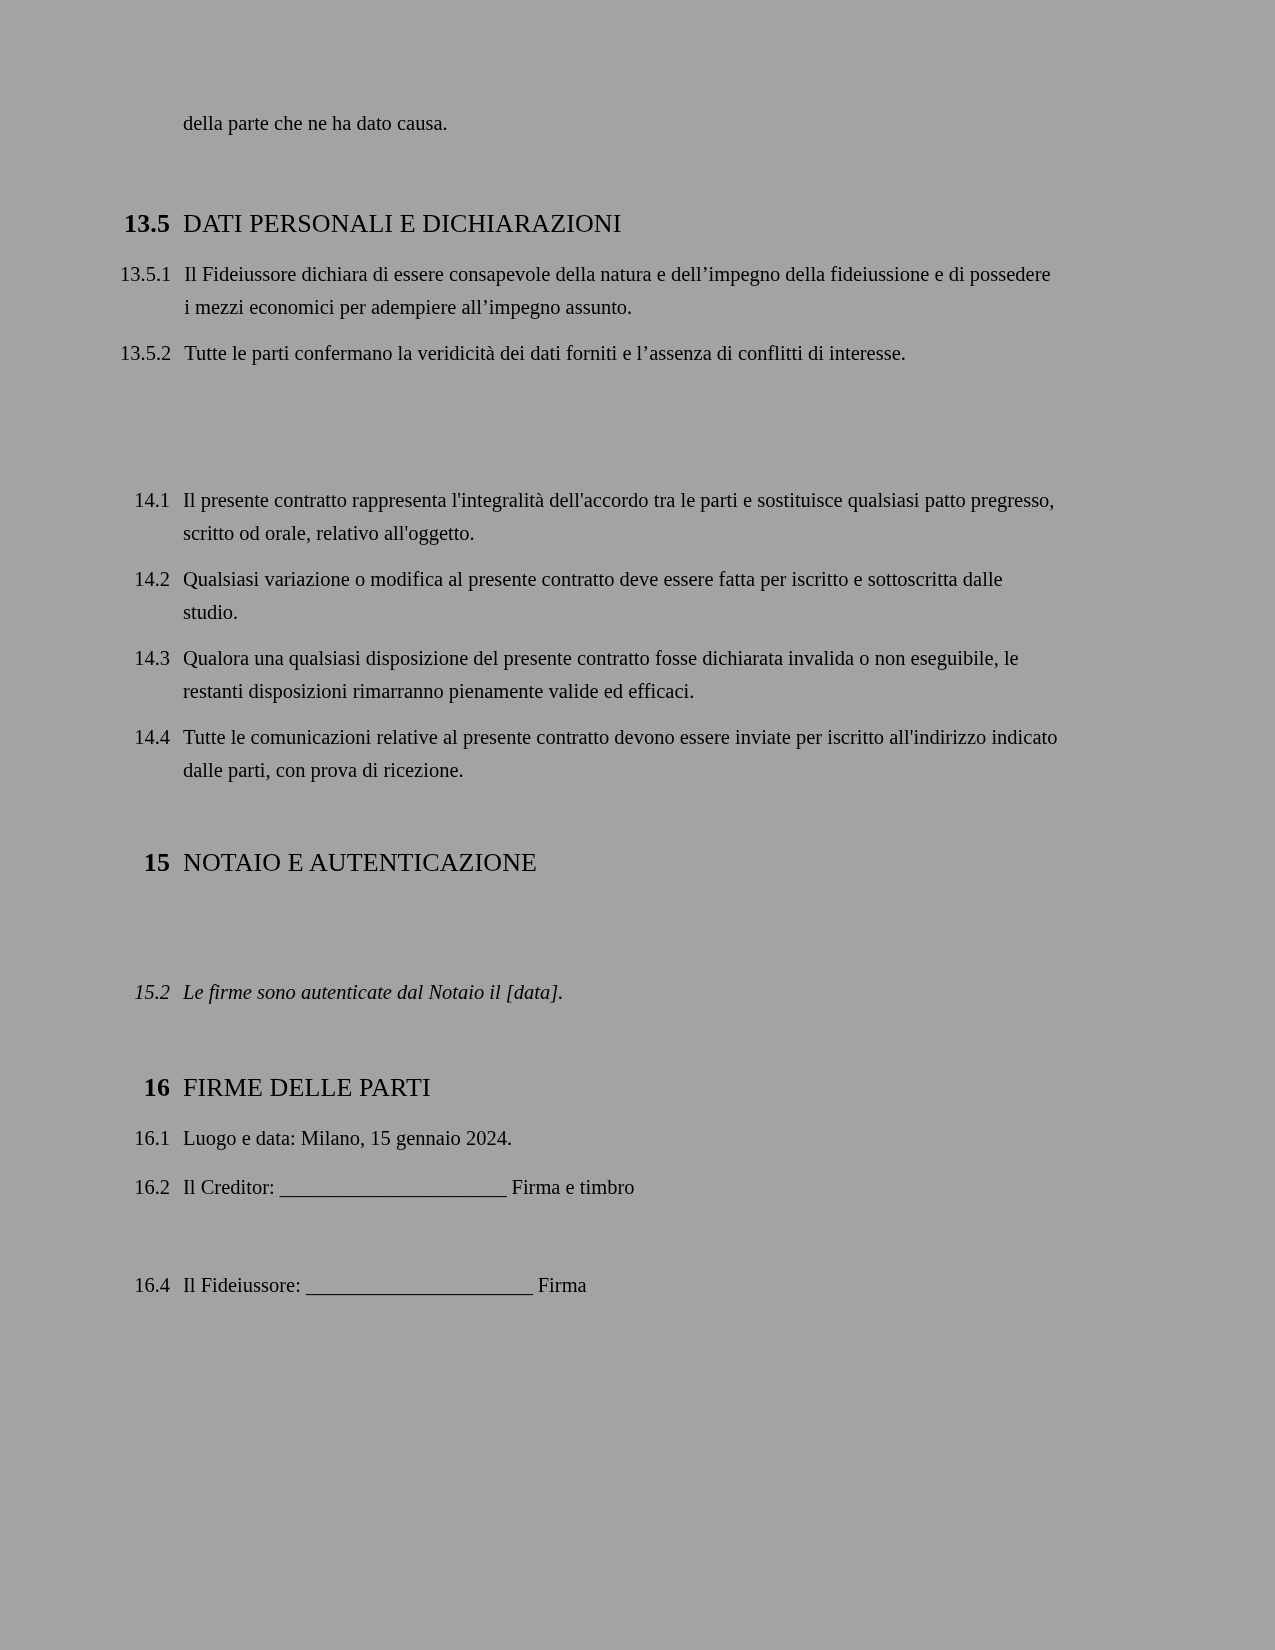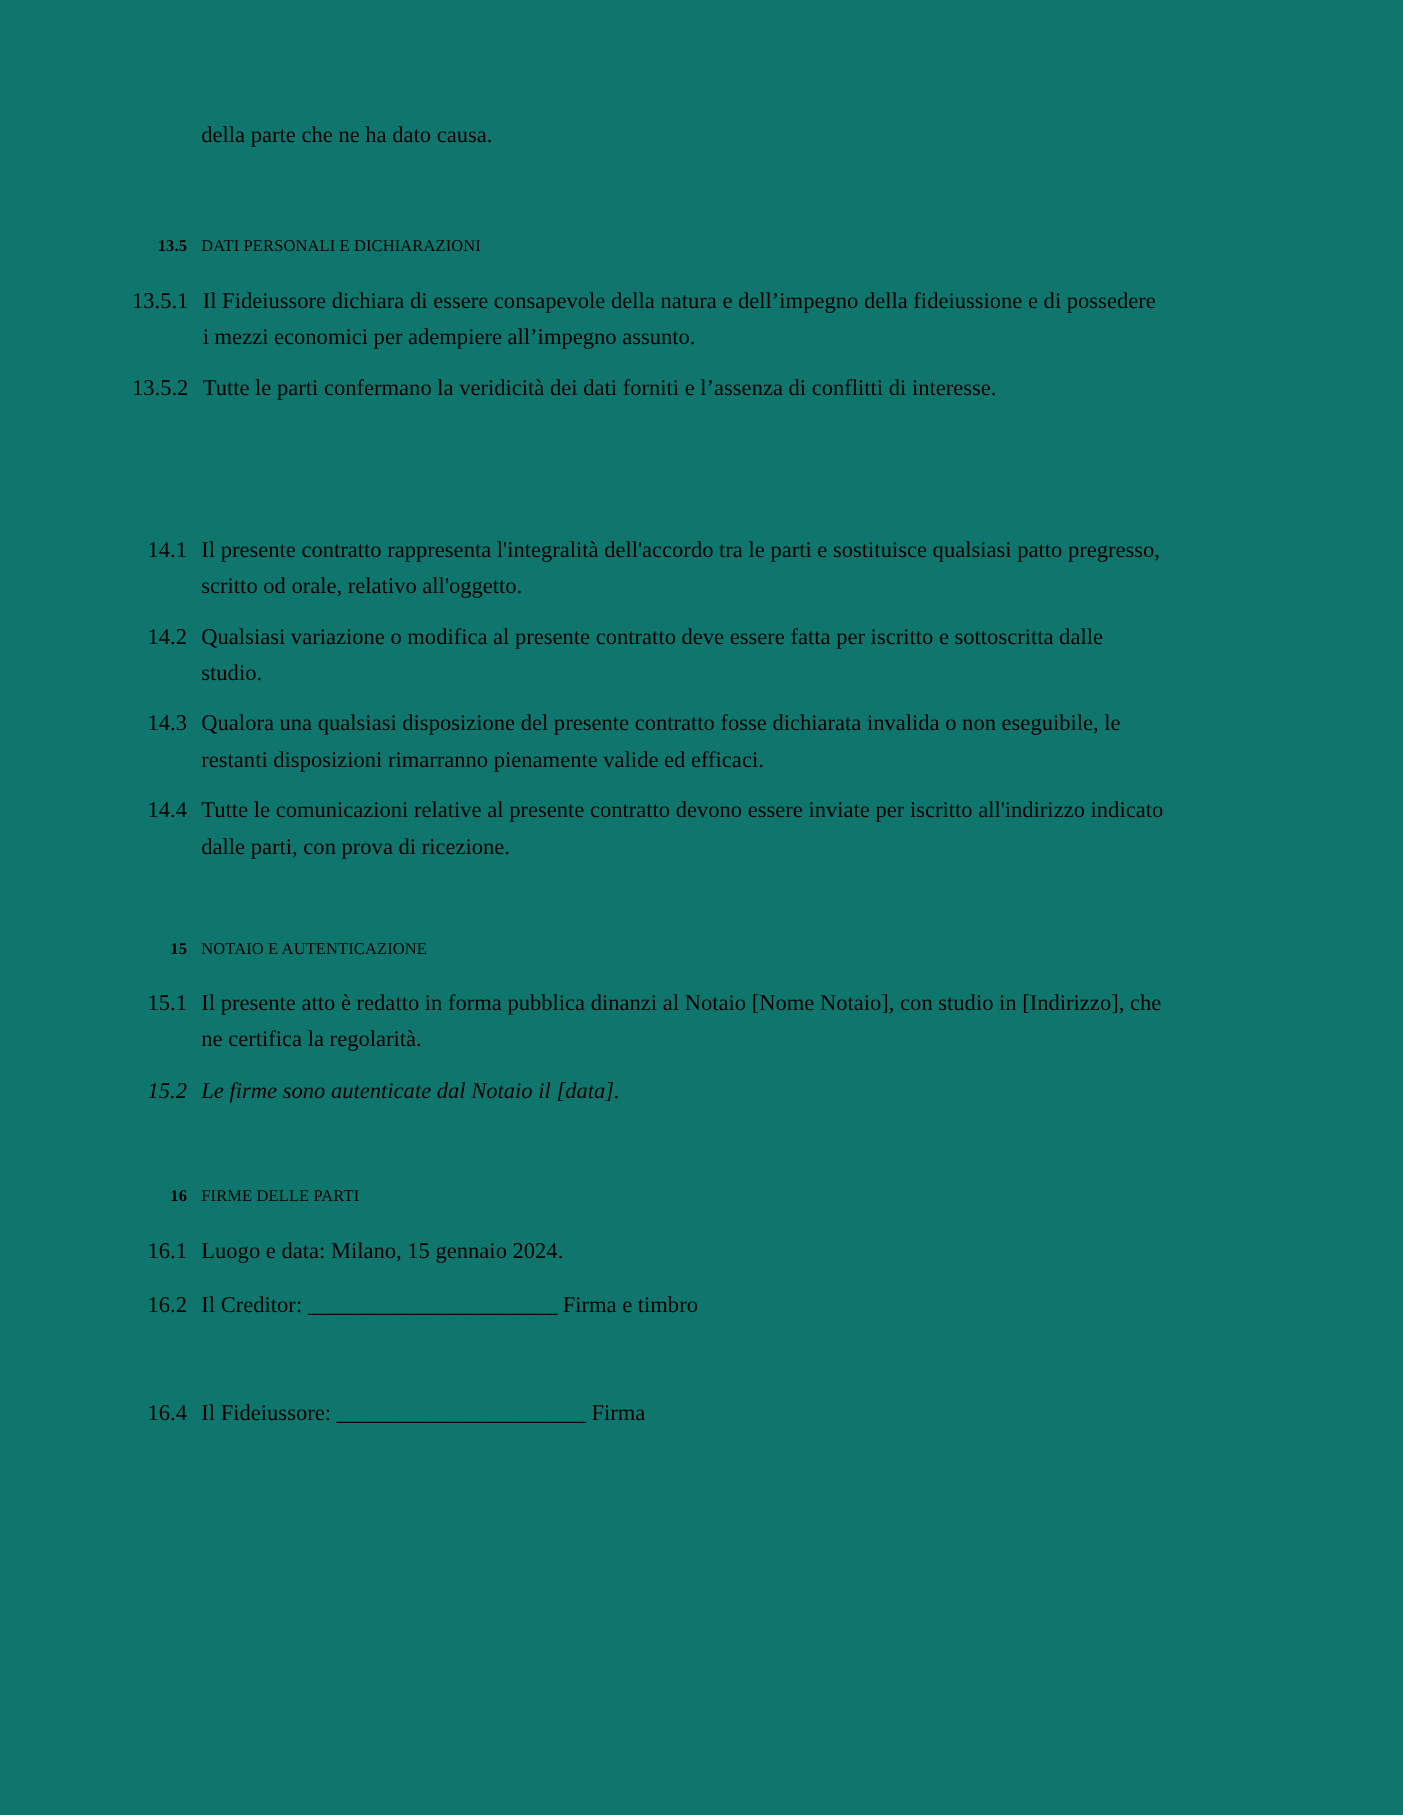--- a/index.html
+++ b/index.html
@@ -4,21 +4,21 @@
 <style>
   html, body {
     margin: 0;
     padding: 0;
     background: #ffffff;
   }
   .page {
     position: relative;
     width: 1275px;
     height: 1650px;
-    background: #0f766e;
+    background: #a3a3a3;
     font-family: "Liberation Serif", "DejaVu Serif", serif;
     color: #000000;
     box-sizing: border-box;
     overflow: hidden;
   }
 
   
   .block {
     position: absolute;
     left: 120px;
@@ -41,21 +41,21 @@
 
   
   .clause {
     font-size: 20.5px;
     line-height: 33px;
   }
   .clause .num { font-size: 20.5px; }
 
   .heading {
     font-weight: bold;
-    font-size: 15px;
+    font-size: 26px;
     line-height: 30px;
     letter-spacing: 0.1px;
   }
   .heading .num { font-weight: bold; }
   .heading .body { font-weight: normal; }
 
   .plain {
     font-size: 20.5px;
     line-height: 33px;
   }
@@ -128,26 +128,20 @@
     </div>
   </div>
 
   <div class="block heading" style="top:848px;">
     <div class="row">
       <div class="num">15</div>
       <div class="body">NOTAIO E AUTENTICAZIONE</div>
     </div>
   </div>
 
-  <div class="block clause" style="top:896px;">
-    <div class="row">
-      <div class="num">15.1</div>
-      <div class="body">Il presente atto è redatto in forma pubblica dinanzi al Notaio [Nome Notaio], con studio in [Indirizzo], che ne certifica la regolarità.</div>
-    </div>
-  </div>
 
   <div class="block clause" style="top:976px;font-style:italic;">
     <div class="row">
       <div class="num">15.2</div>
       <div class="body">Le firme sono autenticate dal Notaio il [data].</div>
     </div>
   </div>
 
   <div class="block heading" style="top:1073px;">
     <div class="row">

